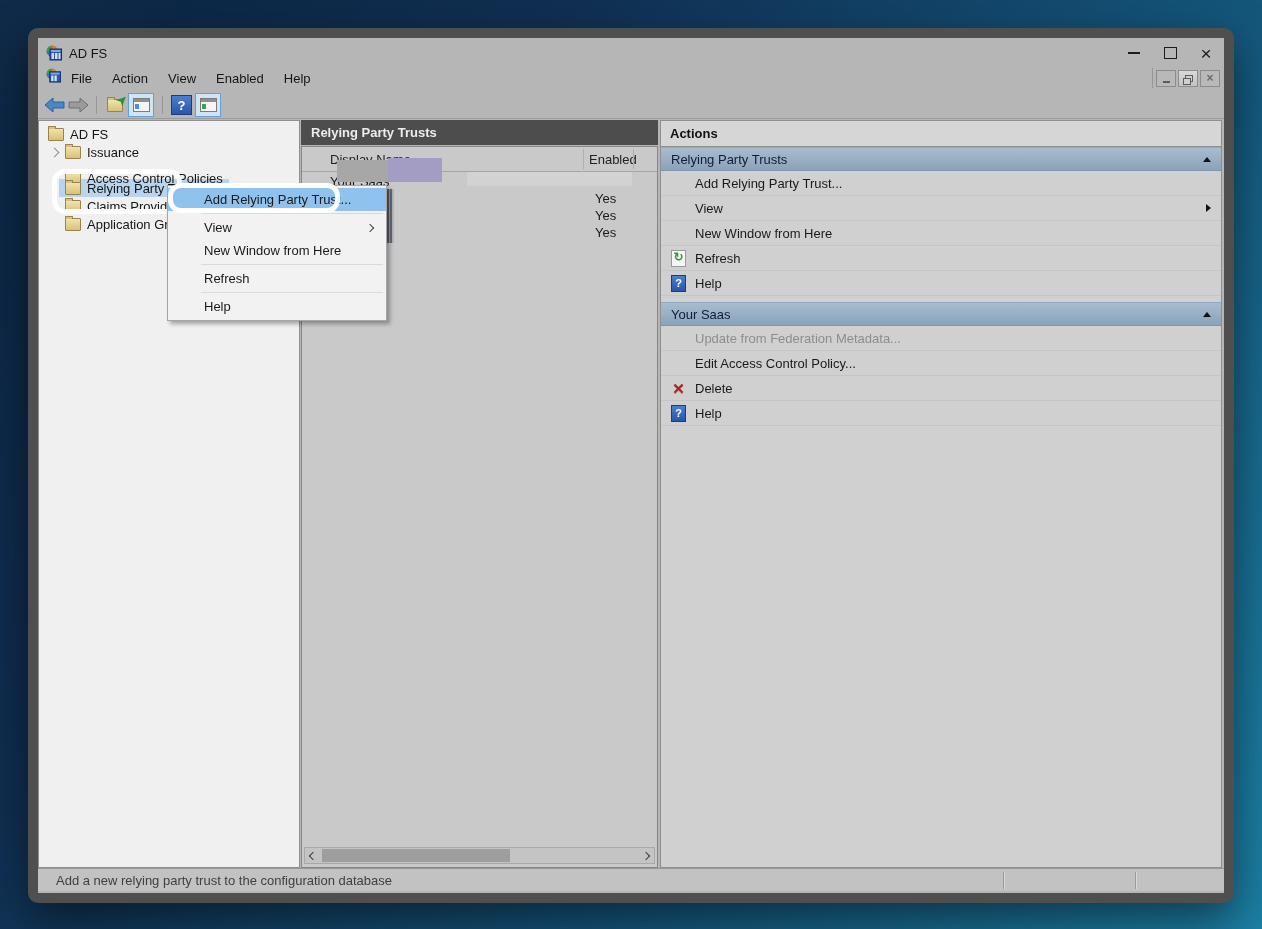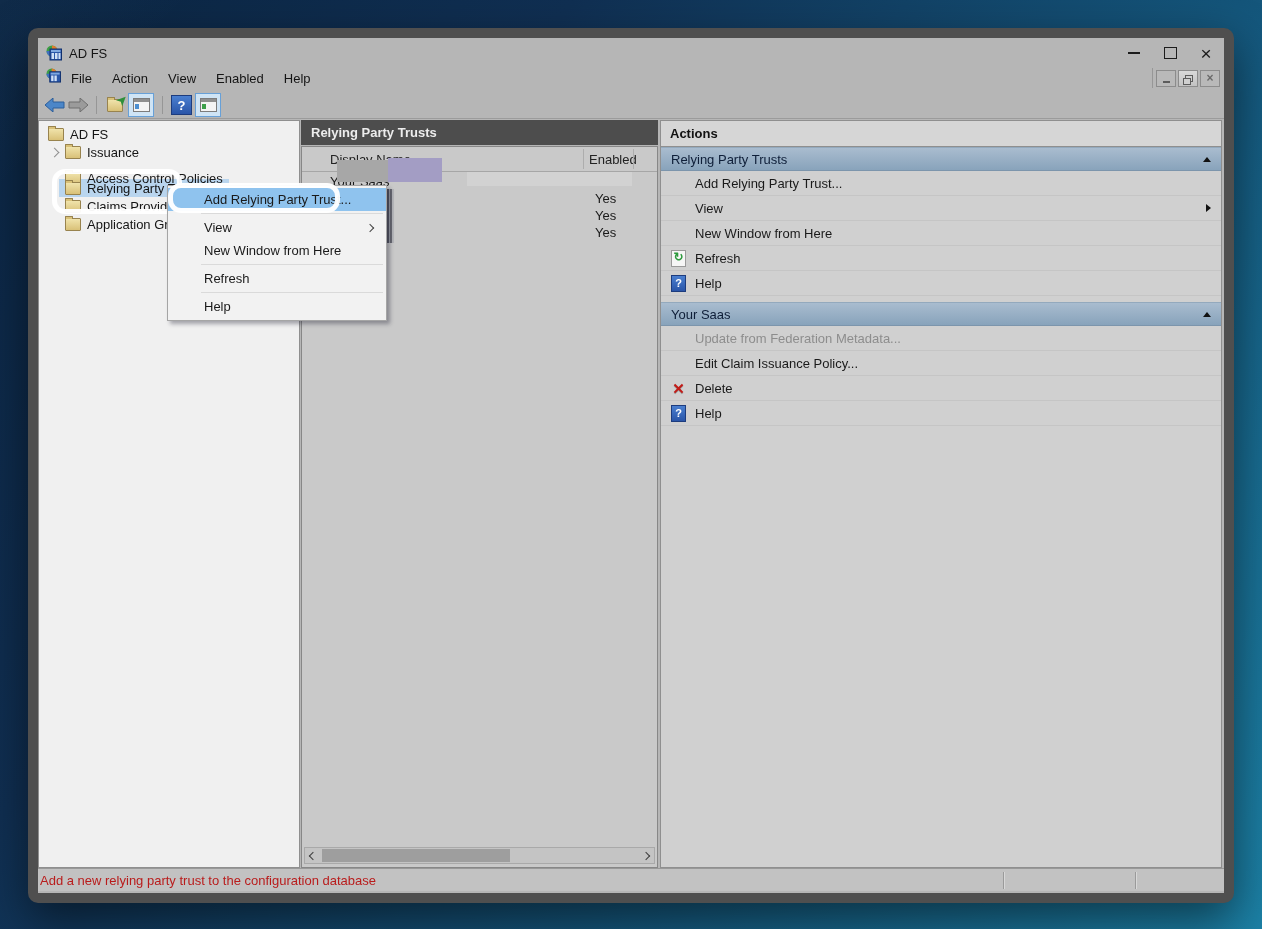--- a/index.html
+++ b/index.html
@@ -111,22 +111,22 @@
   .ai-icon{position:absolute;left:10px;width:15px;height:15px;display:flex;align-items:center;justify-content:center}
   .icon-refresh{width:15px;height:15px;background:#f6f6f6;border:1px solid #9a9a9a;color:#2d9a3d;
                 font-weight:bold;font-size:12px;line-height:13px;text-align:center}
   .icon-help{width:15px;height:15px;background:linear-gradient(#4a7fd0,#2a55a8);border:1px solid #1d3c7e;
              color:#fff;font-weight:bold;font-size:11px;line-height:14px;text-align:center}
   .icon-delete{color:#c11b17;font-weight:bold;font-size:15px;line-height:1;text-shadow:0 1px 0 rgba(0,0,0,.25)}
   .sect-gap{height:6px}
 
   
   .statusbar{position:absolute;left:0;top:830px;right:0;height:23px;background:#c2c2c2;
-             border-top:1px solid #989898;display:flex;align-items:center;font-size:13px;color:#b91c1c;
-             padding-left:2px;box-sizing:border-box}
+             border-top:1px solid #989898;display:flex;align-items:center;font-size:13px;color:#404040;
+             padding-left:18px;box-sizing:border-box}
   .status-sep{position:absolute;top:3px;bottom:2px;width:1px;background:#9a9a9a;box-shadow:1px 0 0 #d8d8d8}
 
   
   .ctx{position:absolute;left:167px;top:185px;width:220px;background:#f2f2f2;border:1px solid #a5a5a5;
        padding:2px 0;font-size:13px;color:#1a1a1a;z-index:8;box-sizing:border-box;
        box-shadow:3px 3px 4px rgba(20,20,40,.35)}
   .ctx-item{height:23px;display:flex;align-items:center;padding-left:36px;position:relative}
   .ctx-item.hl{background:#8fc3ee}
   .ctx-item .chev.dark{position:absolute;right:13px;transform:rotate(45deg)}
   .ctx-sep{height:1px;background:#dadada;margin:2px 3px 2px 33px}
@@ -322,21 +322,21 @@
         <div class="sect-gap"></div>
 
         <div class="sect-head">
           <span>Your Saas</span>
           <span class="tri-up"></span>
         </div>
         <div class="action-item disabled">
           <span>Update from Federation Metadata...</span>
         </div>
         <div class="action-item">
-          <span>Edit Claim Issuance Policy...</span>
+          <span>Edit Access Control Policy...</span>
         </div>
         <div class="action-item">
           <span class="ai-icon">
               <span class="icon-delete">✕</span>
             </span>
           <span>Delete</span>
         </div>
         <div class="action-item">
           <span class="ai-icon">
               <span class="icon-help">?</span>

